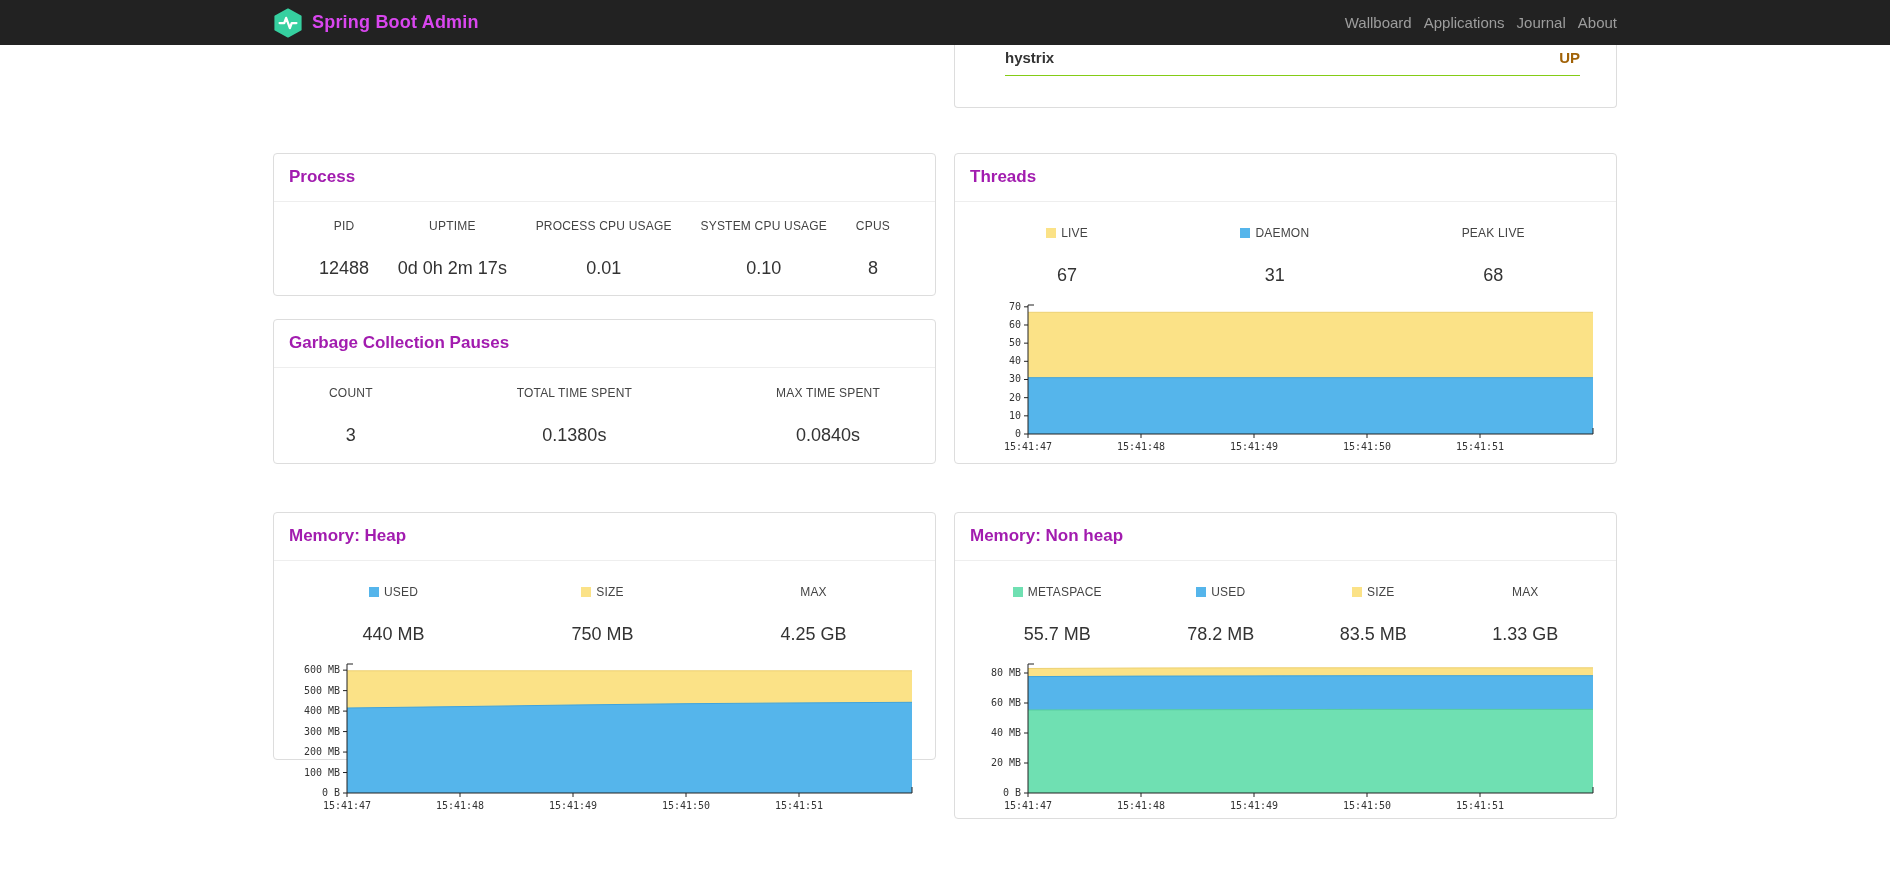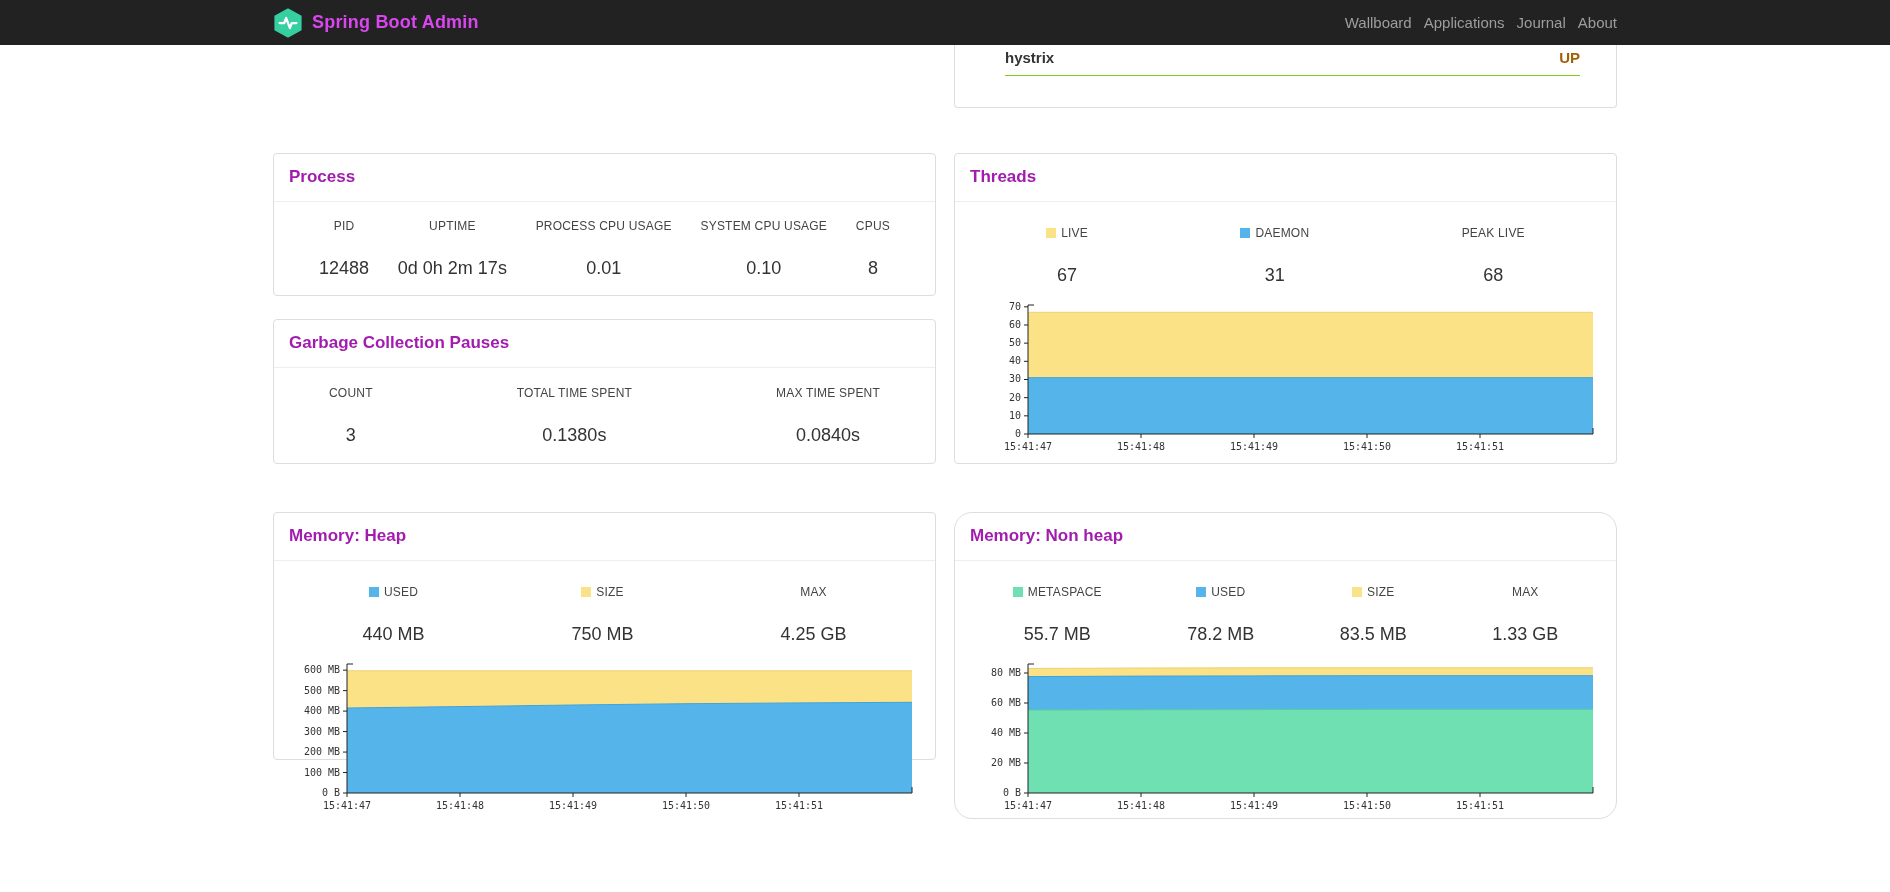--- a/index.html
+++ b/index.html
@@ -41,21 +41,21 @@
   
   .panel { background: #fff; border: 1px solid #ddd; border-radius: 4px; }
   .panel-header { padding: 13px 15px; border-bottom: 1px solid #eee; height: 48px; }
   .panel-title { font-size: 17px; font-weight: 700; color: #a21caf; }
 
   .panel-process { height: 143px; margin-top: 108px; }
   .panel-gc      { height: 145px; margin-top: 23px; }
   .panel-heap    { height: 248px; margin-top: 48px; }
   .panel-hystrix { height: 63px; border-top: none; border-radius: 0 0 4px 4px; overflow: hidden; }
   .panel-threads { height: 311px; margin-top: 45px; }
-  .panel-nonheap { height: 307px; margin-top: 48px; border-radius: 18px; }
+  .panel-nonheap { height: 307px; margin-top: 48px; }
 
   
   .health-row {
     margin: 0 36px 0 50px; padding: 5px 0 9px;
     border-bottom: 1px solid #84cc16;
     display: flex; justify-content: space-between; align-items: center;
     font-size: 15px; font-weight: 700; line-height: 16px;
   }
   .status-up { color: #a16207; font-weight: 700; }
 

